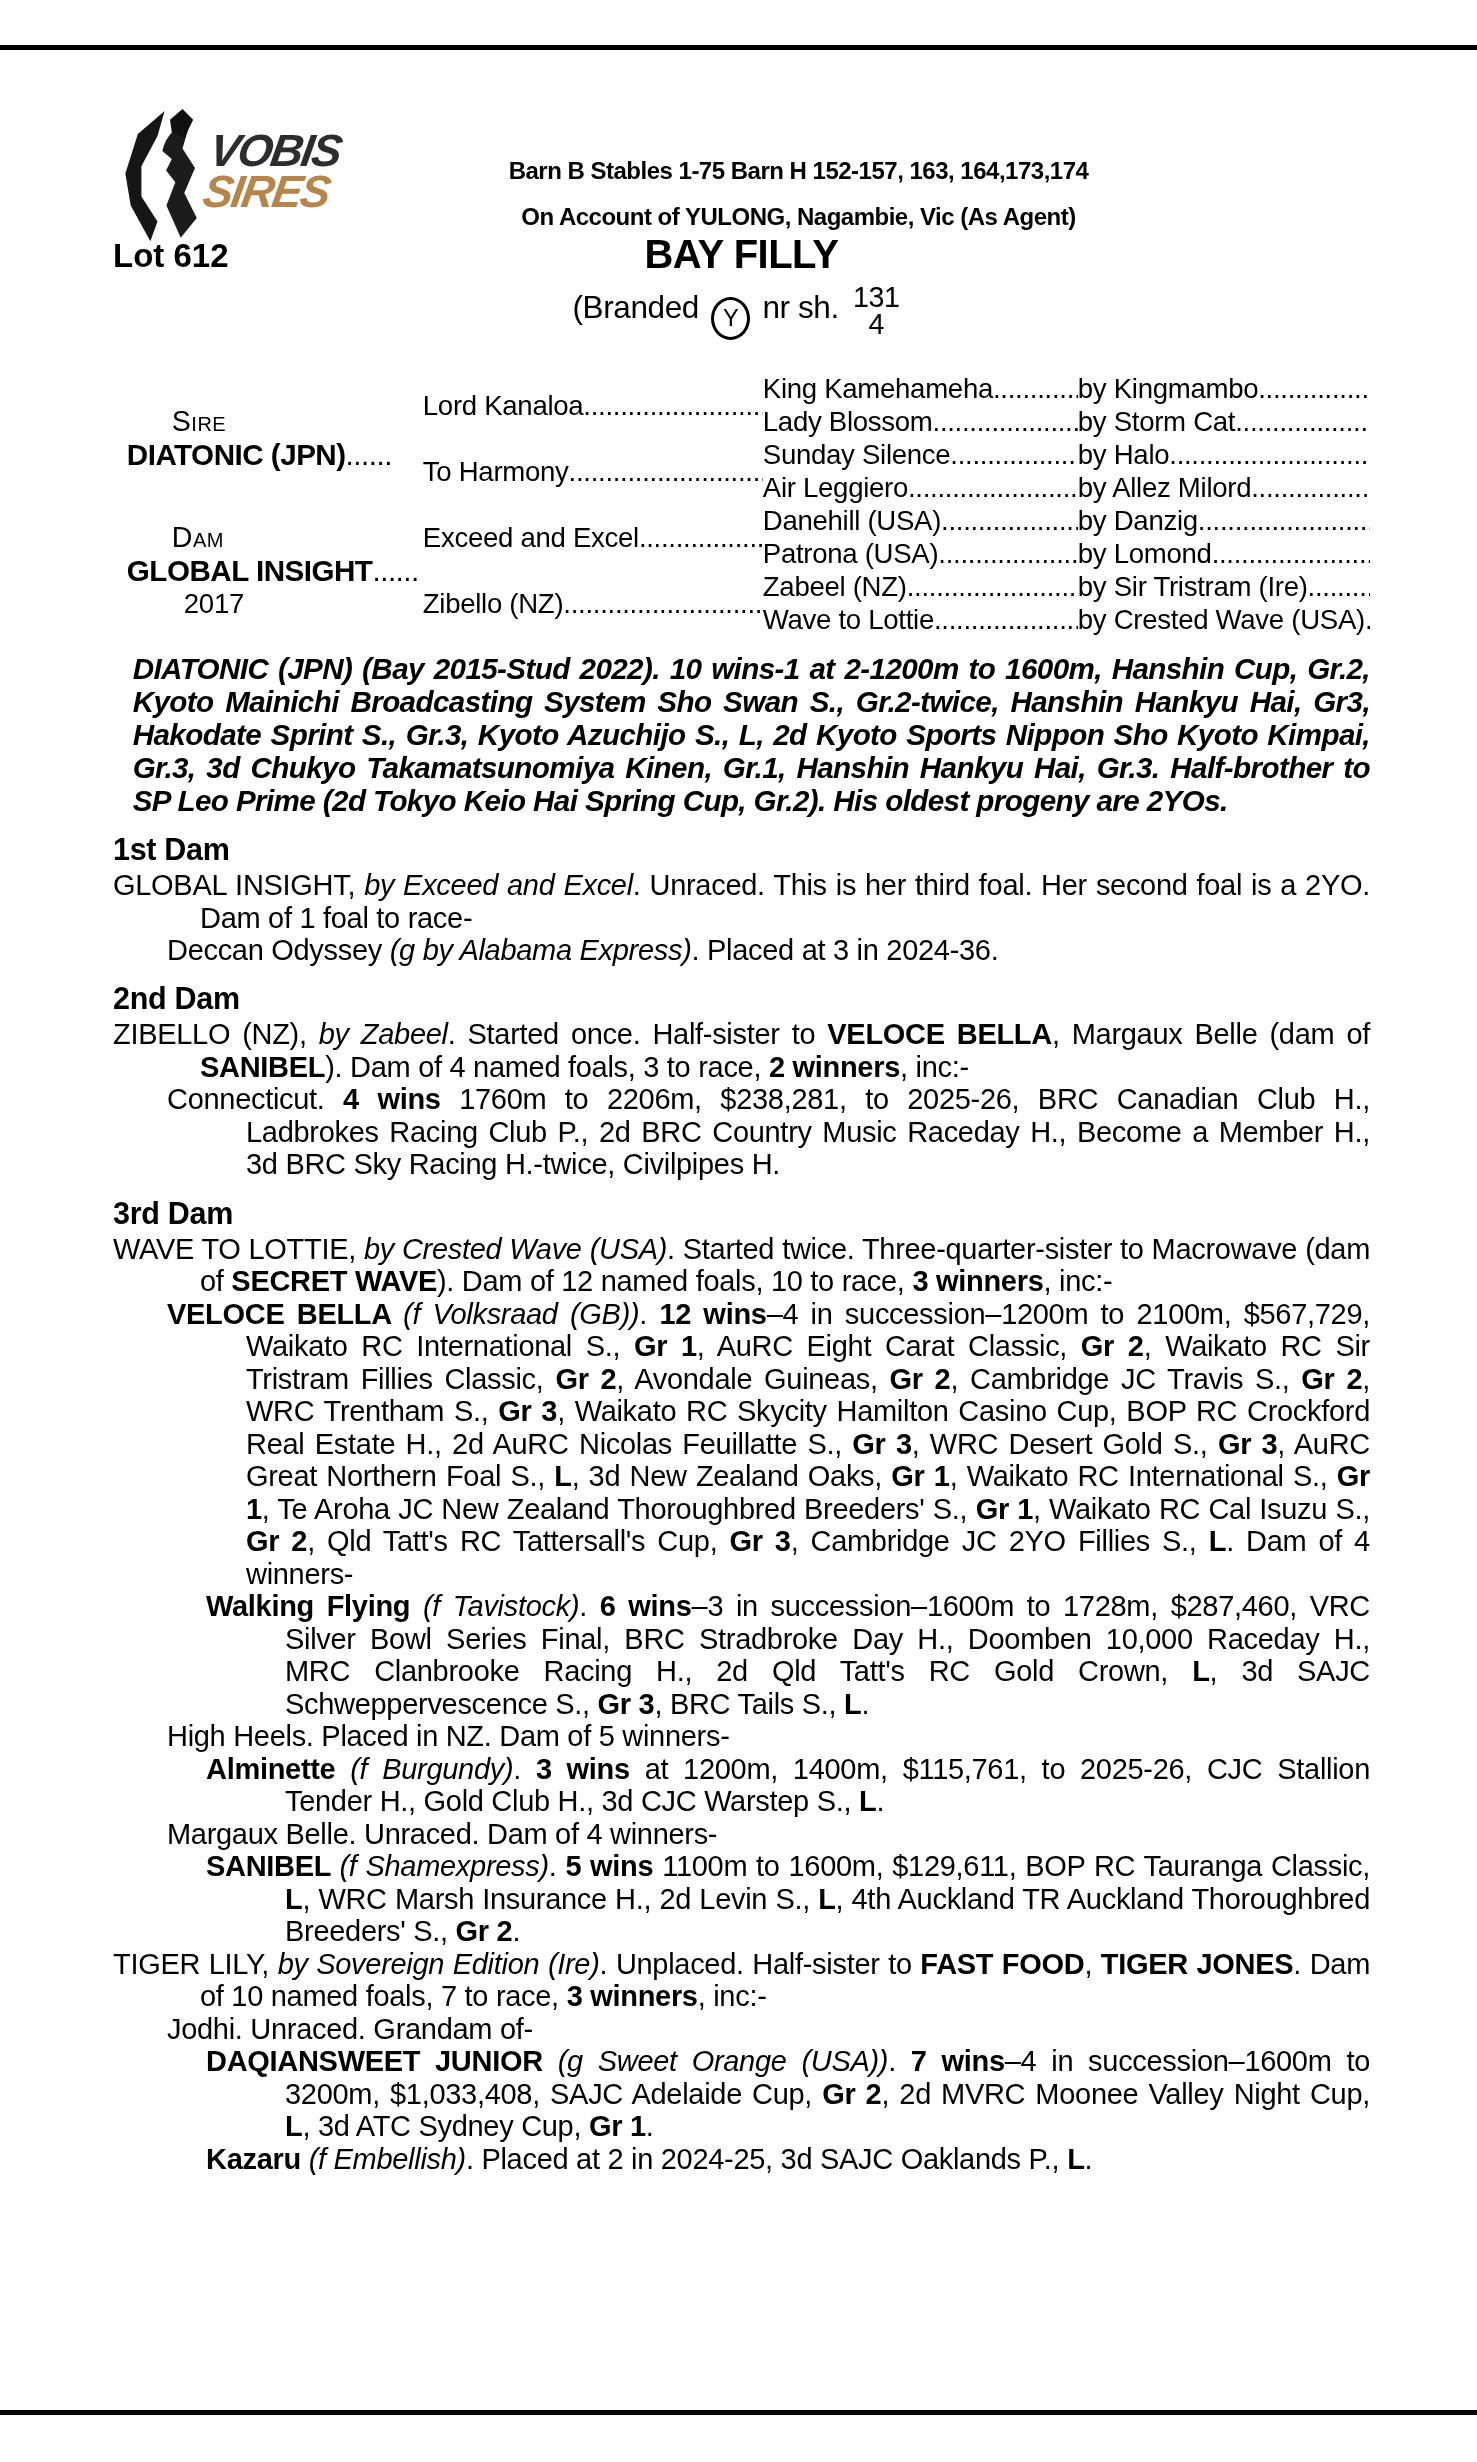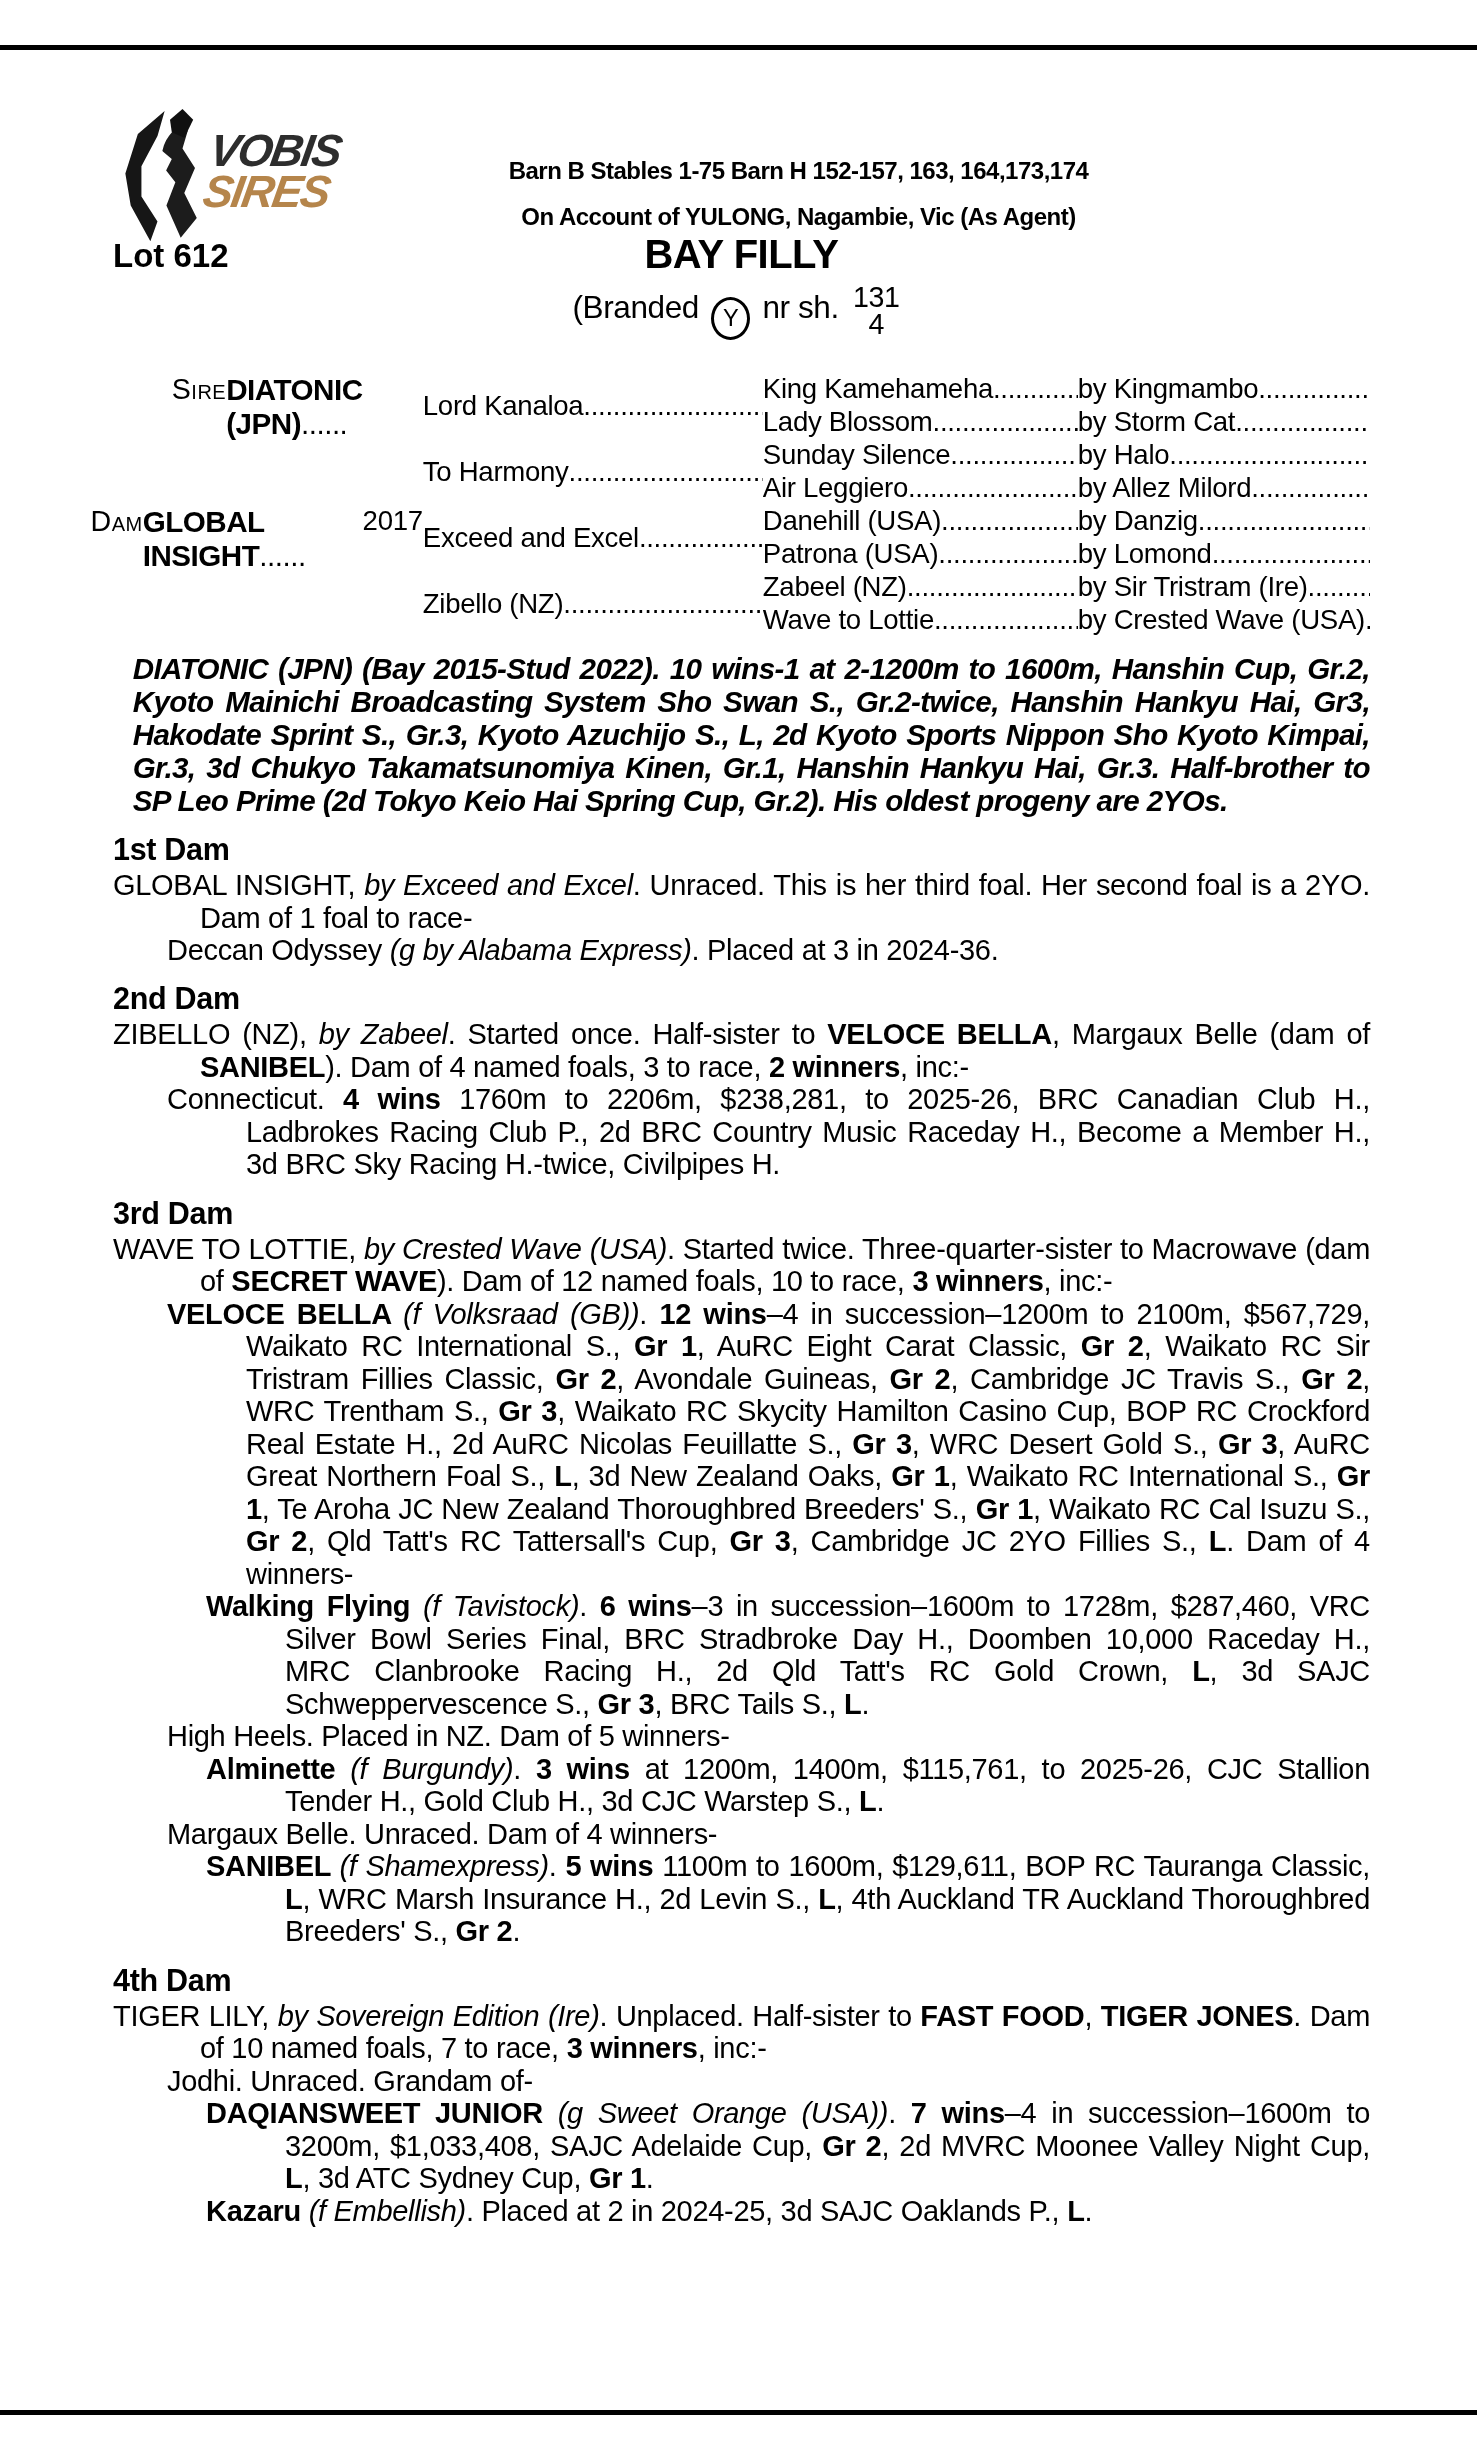--- a/index.html
+++ b/index.html
@@ -25,21 +25,21 @@
                 border:3px solid #000;border-radius:50%;font-size:23.6px;vertical-align:-7.9px;margin:0 3.9px;}
   .frac{display:inline-block;text-align:center;font-size:28.6px;line-height:26.6px;vertical-align:-15.8px;margin:0 5.9px;}
   .frac span{display:block;}
 
   
   .content{position:absolute;left:0;top:347px;width:1478px;box-sizing:border-box;padding:0 108px 0 113px;}
 
   
   .ped{display:grid;grid-template-columns:296px 340px 315px 1fr;grid-auto-rows:33px;
        margin:25.6px 0 0 13.8px;font-size:27.6px;letter-spacing:-0.3px;}
-  .ped .vcell{display:flex;flex-direction:row;justify-content:flex-end;}
+  .ped .vcell{display:flex;flex-direction:column;justify-content:center;}
   .ped .rowcell{display:flex;align-items:center;overflow:hidden;}
   .lead{display:flex;align-items:baseline;width:100%;overflow:hidden;}
   .lead .nm{flex:0 0 auto;white-space:nowrap;}
   .lead .dt{flex:1 1 0;overflow:hidden;white-space:nowrap;}
   .lead .dt::after{content:"......................................................................";}
   .sirecell{grid-column:1;grid-row:1/5;}
   .damcell{grid-column:1;grid-row:5/9;}
   .sd-label{font-variant:small-caps;padding-left:45px;font-size:28.6px;letter-spacing:0.5px;}
   .sd-name{font-weight:bold;font-size:29.6px;letter-spacing:-0.5px;}
   .sd-name::after{content:"......";font-weight:normal;}
@@ -253,21 +253,20 @@
       <p class="ind0"><span>WAVE TO LOTTIE, </span><span class="i">by Crested Wave (USA)</span><span>. Started twice. Three-quarter-sister to Macrowave (dam of </span><span class="b">SECRET WAVE</span><span>). Dam of 12 named foals, 10 to race, </span><span class="b">3 winners</span><span>, inc:-</span></p>
       <p class="ind1"><span class="b">VELOCE BELLA </span><span class="i">(f Volksraad (GB))</span><span>. </span><span class="b">12 wins</span><span>–4 in succession–1200m to 2100m, $567,729, Waikato RC International S., </span><span class="b">Gr 1</span><span>, AuRC Eight Carat Classic, </span><span class="b">Gr 2</span><span>, Waikato RC Sir Tristram Fillies Classic, </span><span class="b">Gr 2</span><span>, Avondale Guineas, </span><span class="b">Gr 2</span><span>, Cambridge JC Travis S., </span><span class="b">Gr 2</span><span>, WRC Trentham S., </span><span class="b">Gr 3</span><span>, Waikato RC Skycity Hamilton Casino Cup, BOP RC Crockford Real Estate H., 2d AuRC Nicolas Feuillatte S., </span><span class="b">Gr 3</span><span>, WRC Desert Gold S., </span><span class="b">Gr 3</span><span>, AuRC Great Northern Foal S., </span><span class="b">L</span><span>, 3d New Zealand Oaks, </span><span class="b">Gr 1</span><span>, Waikato RC International S., </span><span class="b">Gr 1</span><span>, Te Aroha JC New Zealand Thoroughbred Breeders' S., </span><span class="b">Gr 1</span><span>, Waikato RC Cal Isuzu S., </span><span class="b">Gr 2</span><span>, Qld Tatt's RC Tattersall's Cup, </span><span class="b">Gr 3</span><span>, Cambridge JC 2YO Fillies S., </span><span class="b">L</span><span>. Dam of 4 winners-</span></p>
       <p class="ind2"><span class="b">Walking Flying </span><span class="i">(f Tavistock)</span><span>. </span><span class="b">6 wins</span><span>–3 in succession–1600m to 1728m, $287,460, VRC Silver Bowl Series Final, BRC Stradbroke Day H., Doomben 10,000 Raceday H., MRC Clanbrooke Racing H., 2d Qld Tatt's RC Gold Crown, </span><span class="b">L</span><span>, 3d SAJC Schweppervescence S., </span><span class="b">Gr 3</span><span>, BRC Tails S., </span><span class="b">L</span><span>.</span></p>
       <p class="ind1"><span>High Heels. Placed in NZ. Dam of 5 winners-</span></p>
       <p class="ind2"><span class="b">Alminette </span><span class="i">(f Burgundy)</span><span>. </span><span class="b">3 wins</span><span> at 1200m, 1400m, $115,761, to 2025-26, CJC Stallion Tender H., Gold Club H., 3d CJC Warstep S., </span><span class="b">L</span><span>.</span></p>
       <p class="ind1"><span>Margaux Belle. Unraced. Dam of 4 winners-</span></p>
       <p class="ind2"><span class="b">SANIBEL </span><span class="i">(f Shamexpress)</span><span>. </span><span class="b">5 wins</span><span> 1100m to 1600m, $129,611, BOP RC Tauranga Classic, </span><span class="b">L</span><span>, WRC Marsh Insurance H., 2d Levin S., </span><span class="b">L</span><span>, 4th Auckland TR Auckland Thoroughbred Breeders' S., </span><span class="b">Gr 2</span><span>.</span></p>
     </section>
 
     <section>
-      <h3>4th Dam</h3>
       <p class="ind0"><span>TIGER LILY, </span><span class="i">by Sovereign Edition (Ire)</span><span>. Unplaced. Half-sister to </span><span class="b">FAST FOOD</span><span>, </span><span class="b">TIGER JONES</span><span>. Dam of 10 named foals, 7 to race, </span><span class="b">3 winners</span><span>, inc:-</span></p>
       <p class="ind1"><span>Jodhi. Unraced. Grandam of-</span></p>
       <p class="ind2"><span class="b">DAQIANSWEET JUNIOR </span><span class="i">(g Sweet Orange (USA))</span><span>. </span><span class="b">7 wins</span><span>–4 in succession–1600m to 3200m, $1,033,408, SAJC Adelaide Cup, </span><span class="b">Gr 2</span><span>, 2d MVRC Moonee Valley Night Cup, </span><span class="b">L</span><span>, 3d ATC Sydney Cup, </span><span class="b">Gr 1</span><span>.</span></p>
       <p class="ind2"><span class="b">Kazaru </span><span class="i">(f Embellish)</span><span>. Placed at 2 in 2024-25, 3d SAJC Oaklands P., </span><span class="b">L</span><span>.</span></p>
     </section>
 
   </div>
 
   <div class="rule rule-bottom"></div>
 </div>

